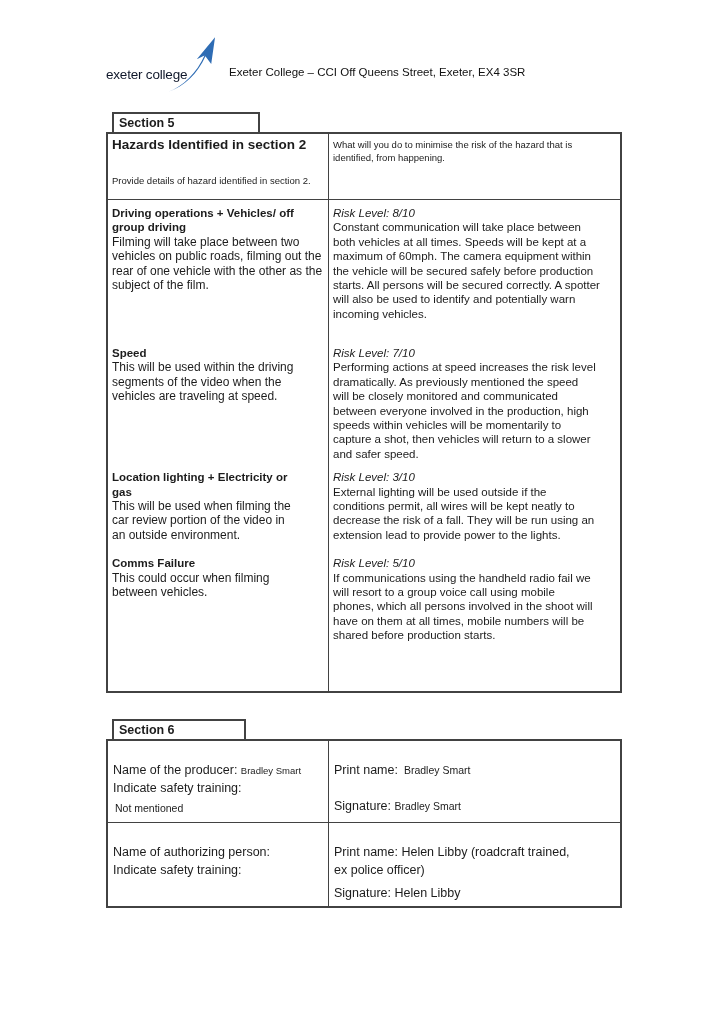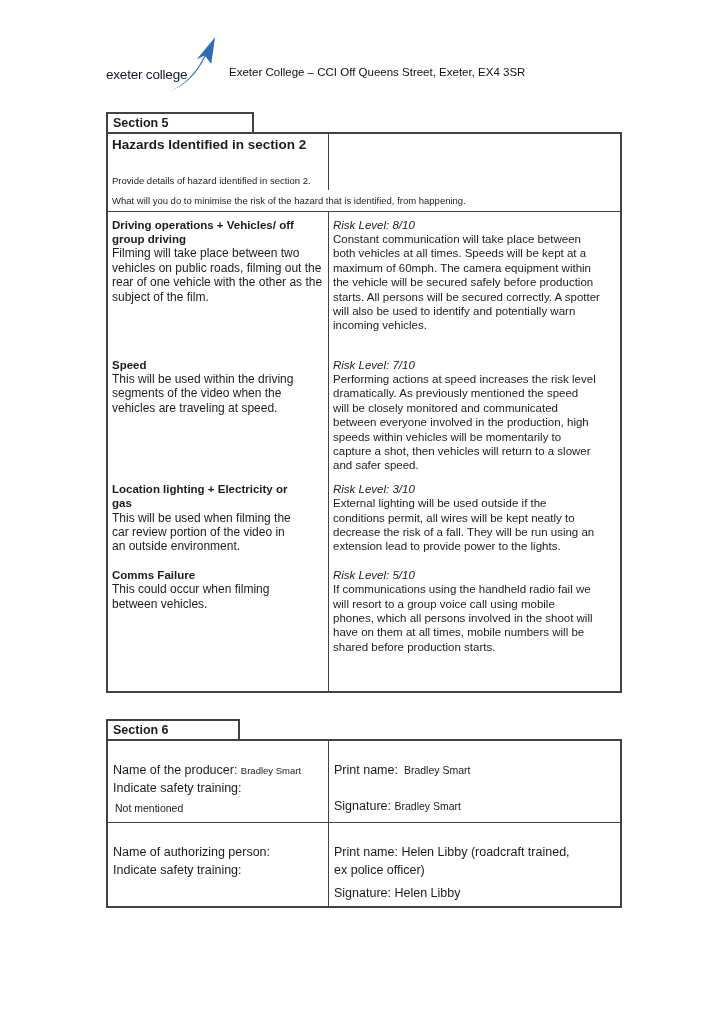--- a/index.html
+++ b/index.html
@@ -25,21 +25,21 @@
     font-size: 13.5px; color: #0f172a; letter-spacing: -0.2px;
   }
   .logo-swoosh { position: absolute; left: 62px; top: 0; }
   .address {
     position: absolute; left: 229px; top: 66px;
     font-size: 11.5px; color: #111111;
   }
 
   
   .section-label {
-    position: absolute; left: 106px; height: 21px;
+    position: absolute; left: 112px; height: 21px;
     border: 2px solid #424242; border-bottom: none;
     background: #ffffff;
     font-weight: bold; font-size: 12.5px;
     padding: 2px 0 0 5px;
   }
   #s5-label { top: 112px; width: 148px; }
   #s6-label { top: 719px; width: 134px; }
 
   
   .doc-table {
@@ -49,21 +49,21 @@
     background: #ffffff;
   }
   #s5-table { top: 132px; min-height: 561px; }
   #s6-table { top: 739px; min-height: 168px; }
   .trow { display: flex; }
   .cell { padding: 3px 5px 3px 4px; }
   .cell.left { width: 221px; flex-shrink: 0; border-right: 1.5px solid #424242; }
   .cell.right { flex: 1; }
 
   
-  .thead { border-bottom: 1.5px solid #424242; min-height: 66px; flex-direction: column; }
+  .thead { border-bottom: 1.5px solid #424242; min-height: 66px; }
   .col-h { font-weight: bold; font-size: 13.5px; line-height: 16.5px; }
   .col-note { font-size: 9.5px; line-height: 12.5px; margin-top: 2px; color: #222222; }
   .col-note.hazards-note { margin-top: 21px; }
 
   
   .content-row .cell { padding-top: 6px; }
   #s5-row-0 { min-height: 140px; }
   #s5-row-1 { min-height: 122px; }
   #s5-row-2 { min-height: 86px; }
   #s5-row-3 { flex: 1; }

